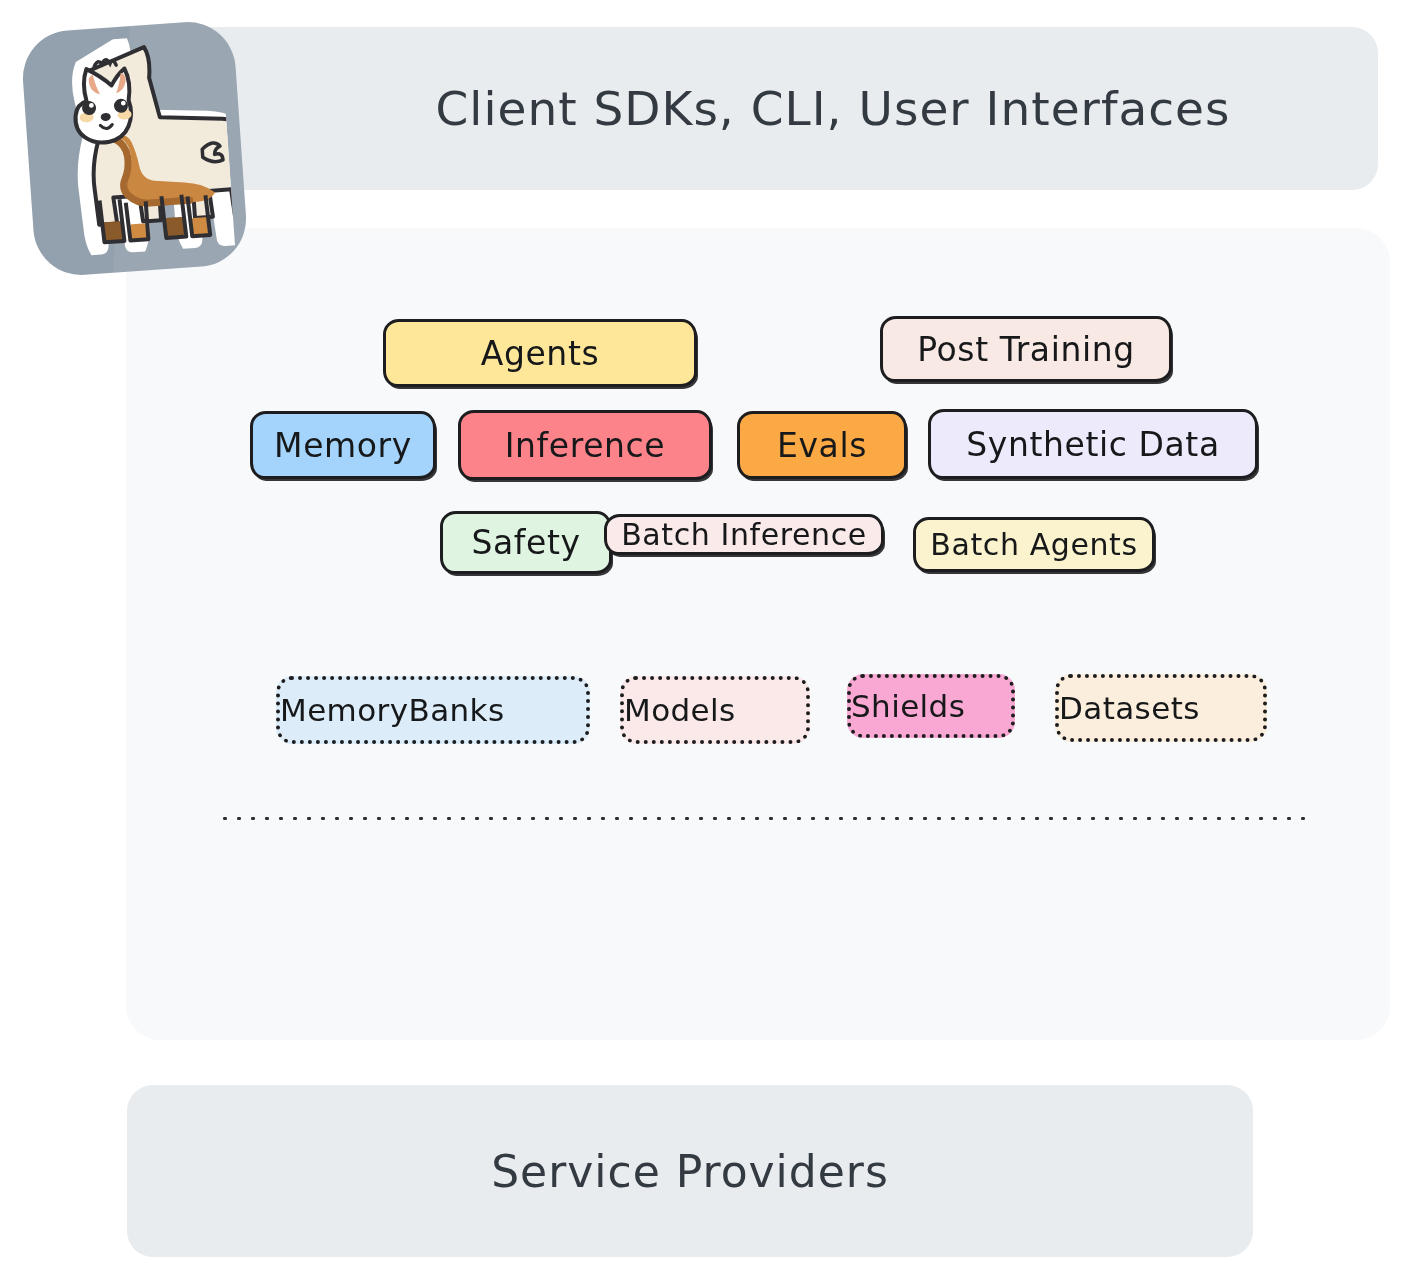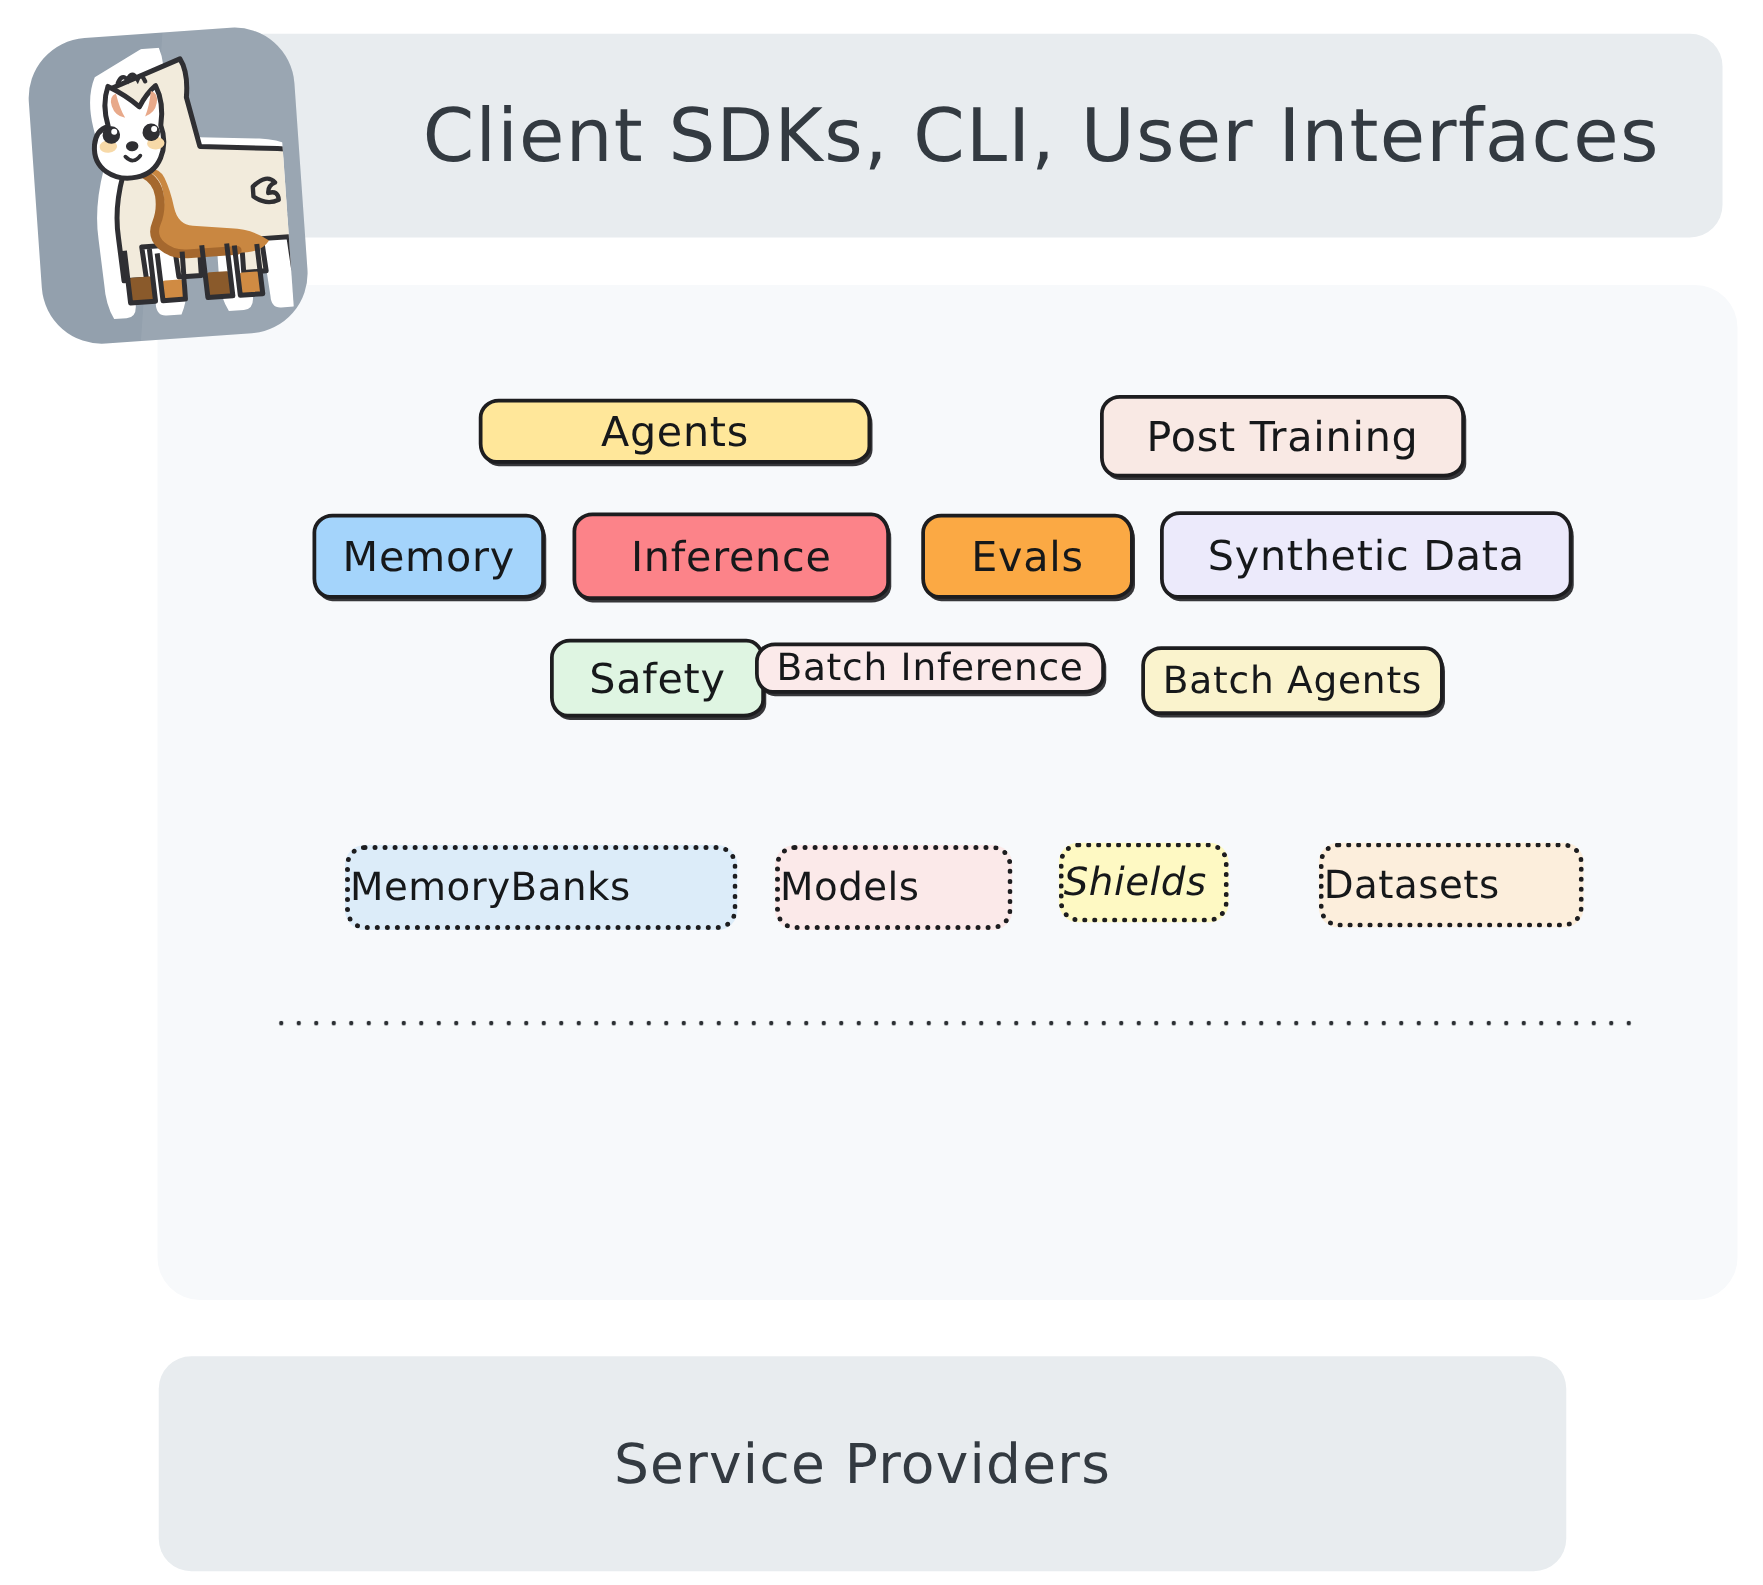--- a/index.html
+++ b/index.html
@@ -32,21 +32,21 @@
     height: 163px;
     background: #e8ecef;
     border-radius: 26px;
     display: flex;
     align-items: center;
     justify-content: center;
     padding-left: 80px;
     box-sizing: border-box;
   }
   #client-bar-title {
-    font-size: 59px;
+    font-size: 47px;
     color: #333a41;
     letter-spacing: 1px;
     margin-left: 23px;
   }
 
   
   #logo-tile {
     position: absolute;
     left: 28px;
     top: 26px;
@@ -234,21 +234,21 @@
       <path d="M80 164 l2 38 l18 0 l0 -38"></path>
       <path d="M116 160 l2 42 l20 0 l-2 -42"></path>
       <path d="M142 162 l2 40 l18 0 l-2 -40"></path>
     </g>
   </svg>
 </div>
 
 <div id="api-panel">
 
   <div id="api-box-host">
-      <div class="api-box" style="left: 257px; top: 91px; width: 314px; height: 52px; background: rgb(255, 231, 154);">
+      <div class="api-box" style="left: 257px; top: 91px; width: 314px; height: 68px; background: rgb(255, 231, 154);">
         <span class="label hand">Agents</span>
       </div>
       <div class="api-box" style="left: 754px; top: 88px; width: 292px; height: 66px; background: rgb(249, 233, 228);">
         <span class="label hand">Post Training</span>
       </div>
       <div class="api-box" style="left: 124px; top: 183px; width: 186px; height: 68px; background: rgb(164, 212, 251);">
         <span class="label hand">Memory</span>
       </div>
       <div class="api-box" style="left: 332px; top: 182px; width: 254px; height: 70px; background: rgb(252, 131, 137);">
         <span class="label hand">Inference</span>
@@ -270,21 +270,21 @@
       </div>
     </div>
 
   <div id="res-box-host">
       <div class="res-box" style="left: 150px; top: 448px; width: 314px; height: 68px; background: rgb(220, 236, 249);">
         <span class="label hand">MemoryBanks</span>
       </div>
       <div class="res-box" style="left: 494px; top: 448px; width: 190px; height: 68px; background: rgb(251, 233, 233);">
         <span class="label hand">Models</span>
       </div>
-      <div class="res-box" style="left: 721px; top: 446px; width: 136px; height: 64px; background: #fef9c3; font-style: italic;">
+      <div class="res-box" style="left: 721px; top: 446px; width: 168px; height: 64px; background: #f9a8d4;">
         <span class="label hand">Shields</span>
       </div>
       <div class="res-box" style="left: 929px; top: 446px; width: 212px; height: 68px; background: rgb(252, 238, 220);">
         <span class="label hand">Datasets</span>
       </div>
     </div>
 
   <div id="divider" style="left:92px; top:588px;"></div>
 
 </div>

